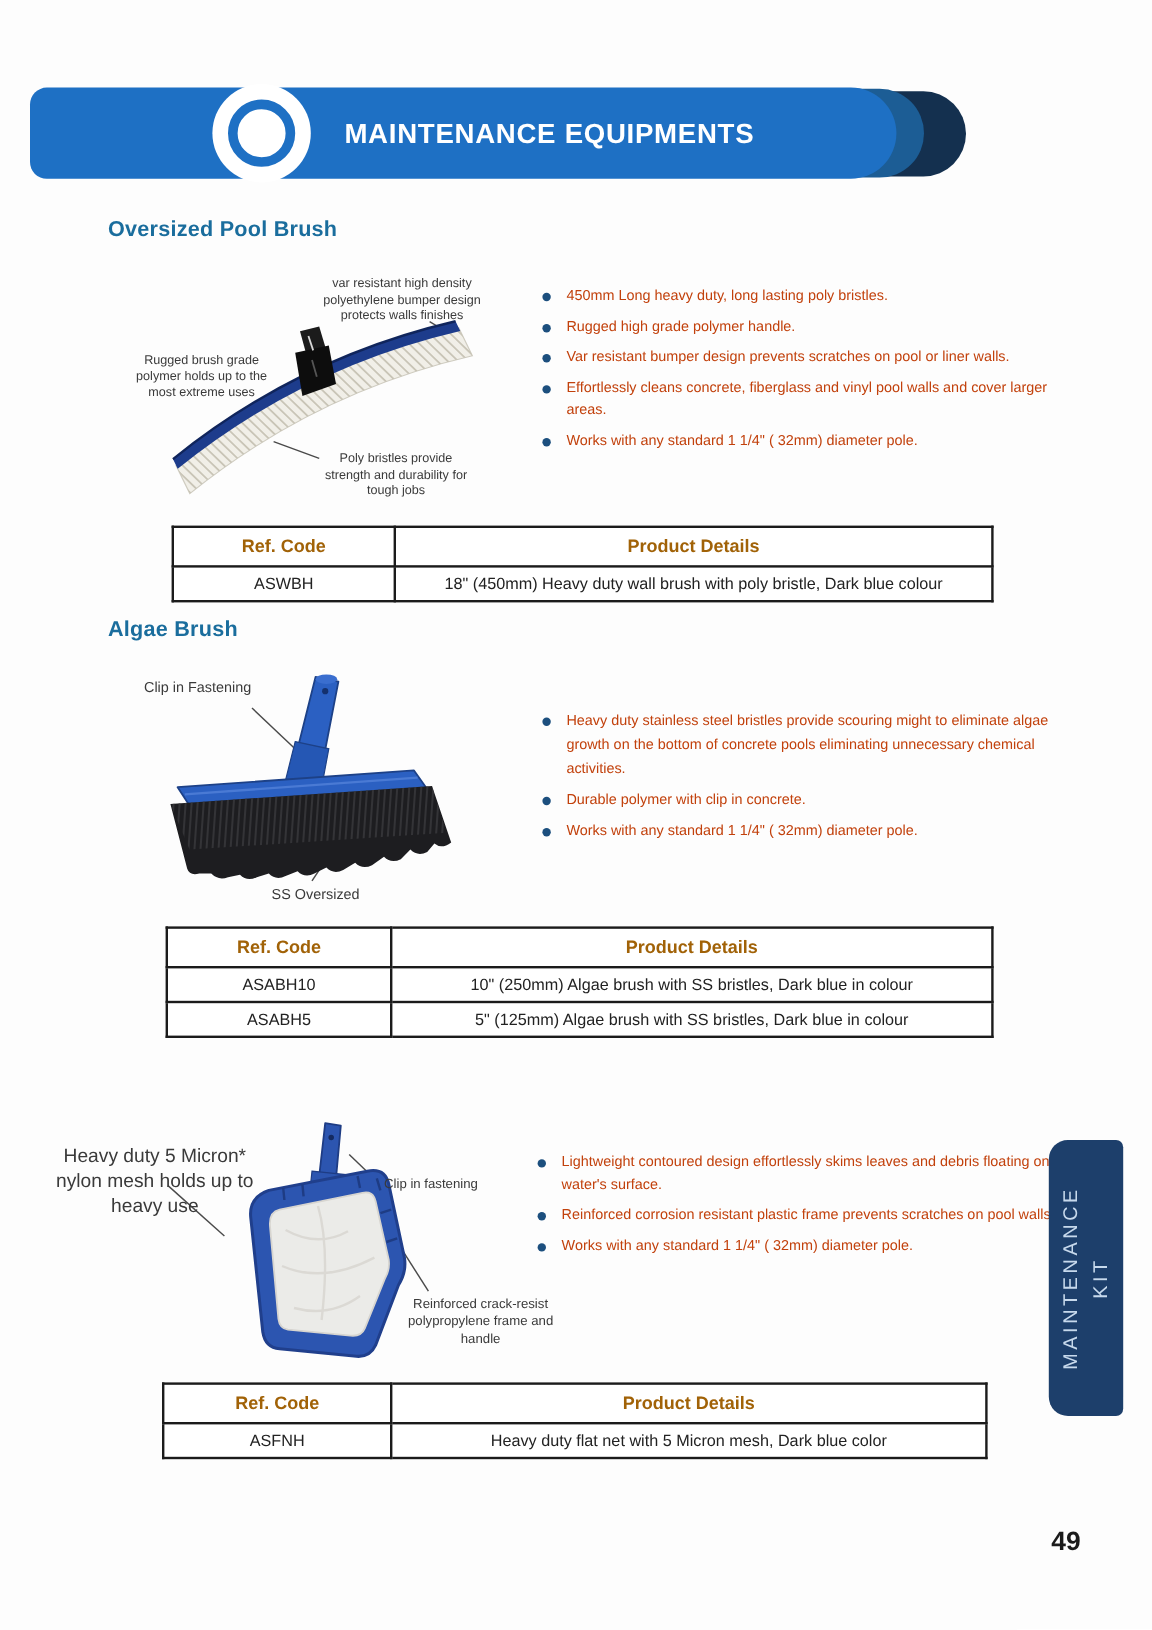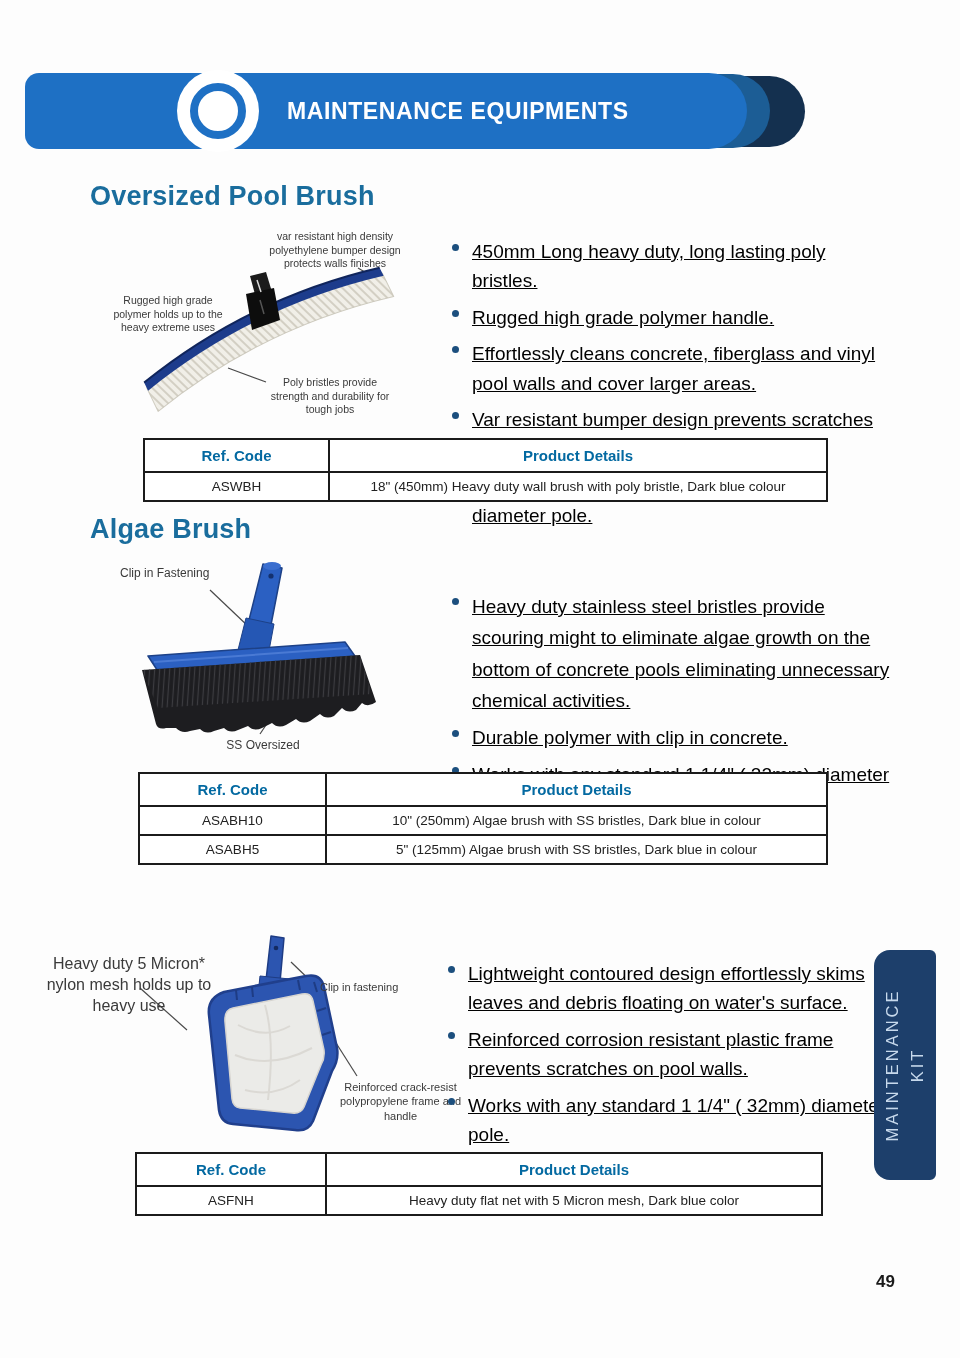--- a/index.html
+++ b/index.html
@@ -13,46 +13,46 @@
   .pill-dark { left:500px; top:3px; width:305px; height:71px; }
   .pill-mid  { left:468px; top:1px; width:302px; height:74px; }
   .pill-main { left:25px;  top:0;   width:722px; height:76px; border-radius:14px 38px 38px 14px; }
   .banner-title { position:absolute; left:287px; top:0; height:76px; display:flex; align-items:center;
                   color:#ffffff; font-size:23px; font-weight:bold; letter-spacing:0.6px; }
   .badge { position:absolute; left:177px; top:-3px; width:82px; height:82px; background:#ffffff;
            border-radius:50%; display:flex; align-items:center; justify-content:center; }
   .badge-ring { width:56px; height:56px; border-radius:50%; background:#ffffff; }
 
   
-  .section-title { position:absolute; font-size:27px; font-weight:bold; letter-spacing:0.2px; }
+  .section-title { position:absolute; font-size:18px; font-weight:bold; letter-spacing:0.2px; }
 
   .figure { position:absolute; }
   .figure svg { position:absolute; left:0; top:0; }
   .callout { position:absolute; color:#3a3a3a; line-height:1.3; text-align:center; }
   .callout.small { font-size:10.5px; }
   .callout.med { font-size:12px; }
 
   .bullets { position:absolute; list-style:none; }
-  .bullets .li { display:flex; gap:13px; margin-bottom:7px; font-size:19px; color:#000000; line-height:1.55;text-decoration:underline; }
+  .bullets .li { display:flex; gap:13px; margin-bottom:7px; font-size:12px; color:#c2410c; line-height:1.55; }
   .bullets .dot { flex:0 0 auto; width:7px; height:7px; border-radius:50%; margin-top:7px; }
 
   .ptable { position:absolute; border-collapse:collapse; background:#fff; table-layout:fixed; }
   .ptable th, .ptable td { border:2px solid #1b1b1b; text-align:center; vertical-align:middle; }
-  .ptable th { font-size:15px; font-weight:bold; color:#0369a1; padding:7px 16px; }
+  .ptable th { font-size:15px; font-weight:bold; color:#a16207; padding:7px 16px; }
   .ptable td { font-size:13.5px; color:#222; padding:6px 0; }
 
   
   .side-tab { position:absolute; left:874px; top:950px; width:62px; height:230px;
               border-radius:16px 6px 6px 16px; }
   .side-tab .tab-text { position:absolute; left:50%; top:50%;
               transform:translate(-50%,-50%) rotate(-90deg);
               font-size:16.5px; letter-spacing:3px; color:#c7d9ec; white-space:nowrap;
               text-align:center; line-height:1.5; }
 
-  .page-number { position:absolute; left:876px; top:1272px; font-size:17px; font-weight:bold; color:#1b1b1b; }
+  .page-number { position:absolute; left:876px; top:1272px; font-size:22px; font-weight:bold; color:#1b1b1b; }
 </style>
 </head>
 <body>
 
 <div class="page">
 
   <div class="banner-wrap">
     <div class="pill pill-dark" style="background:#14304f"></div>
     <div class="pill pill-mid" style="background:#1c5d95"></div>
     <div class="pill pill-main" style="background:#1e70c4"></div>
@@ -82,40 +82,40 @@
         <path d="M0,14 Q131,-16 262,14 L262,23 Q131,-7 0,23 Z" fill="#1d3c8c"></path>
         <path d="M0,14 Q131,-16 262,14" fill="none" stroke="#10255c" stroke-width="2"></path>
       </g>
 
       <polygon points="150,56 166,52 172,72 156,78" fill="#1b1b1b"></polygon>
       <polygon points="146,74 174,68 180,100 152,110" fill="#0d0d0d"></polygon>
       <line x1="157" y1="60" x2="161" y2="72" stroke="#d8d8d8" stroke-width="1.5"></line>
       <line x1="160" y1="80" x2="164" y2="94" stroke="#555" stroke-width="1.5"></line>
     </svg>
     <div class="callout small" style="left:160px; top:10px; width:150px">var resistant high density polyethylene bumper design protects walls finishes</div>
-    <div class="callout small" style="left:8px; top:74px; width:120px">Rugged high grade polymer holds up to the heavy extreme uses</div>
+    <div class="callout small" style="left:8px; top:74px; width:120px">Rugged brush grade polymer holds up to the most extreme uses</div>
     <div class="callout small" style="left:170px; top:156px; width:120px">Poly bristles provide strength and durability for tough jobs</div>
   </div>
 
   <ul class="bullets" style="left:452px; top:237px; width:424px">
     <li class="li">
         <span class="dot" style="background:#1c4f7e"></span>
         <span>450mm Long heavy duty, long lasting poly bristles.</span>
       </li>
     <li class="li">
         <span class="dot" style="background:#1c4f7e"></span>
         <span>Rugged high grade polymer handle.</span>
       </li>
     <li class="li">
         <span class="dot" style="background:#1c4f7e"></span>
+        <span>Var resistant bumper design prevents scratches on pool or liner walls.</span>
+      </li>
+    <li class="li">
+        <span class="dot" style="background:#1c4f7e"></span>
         <span>Effortlessly cleans concrete, fiberglass and vinyl pool walls and cover larger areas.</span>
-      </li>
-    <li class="li">
-        <span class="dot" style="background:#1c4f7e"></span>
-        <span>Var resistant bumper design prevents scratches on pool or liner walls.</span>
       </li>
     <li class="li">
         <span class="dot" style="background:#1c4f7e"></span>
         <span>Works with any standard 1 1/4" ( 32mm) diameter pole.</span>
       </li>
   </ul>
 
   <table class="ptable" style="left:143px; top:438px; width:685px">
     <colgroup>
         <col style="width:185px">

